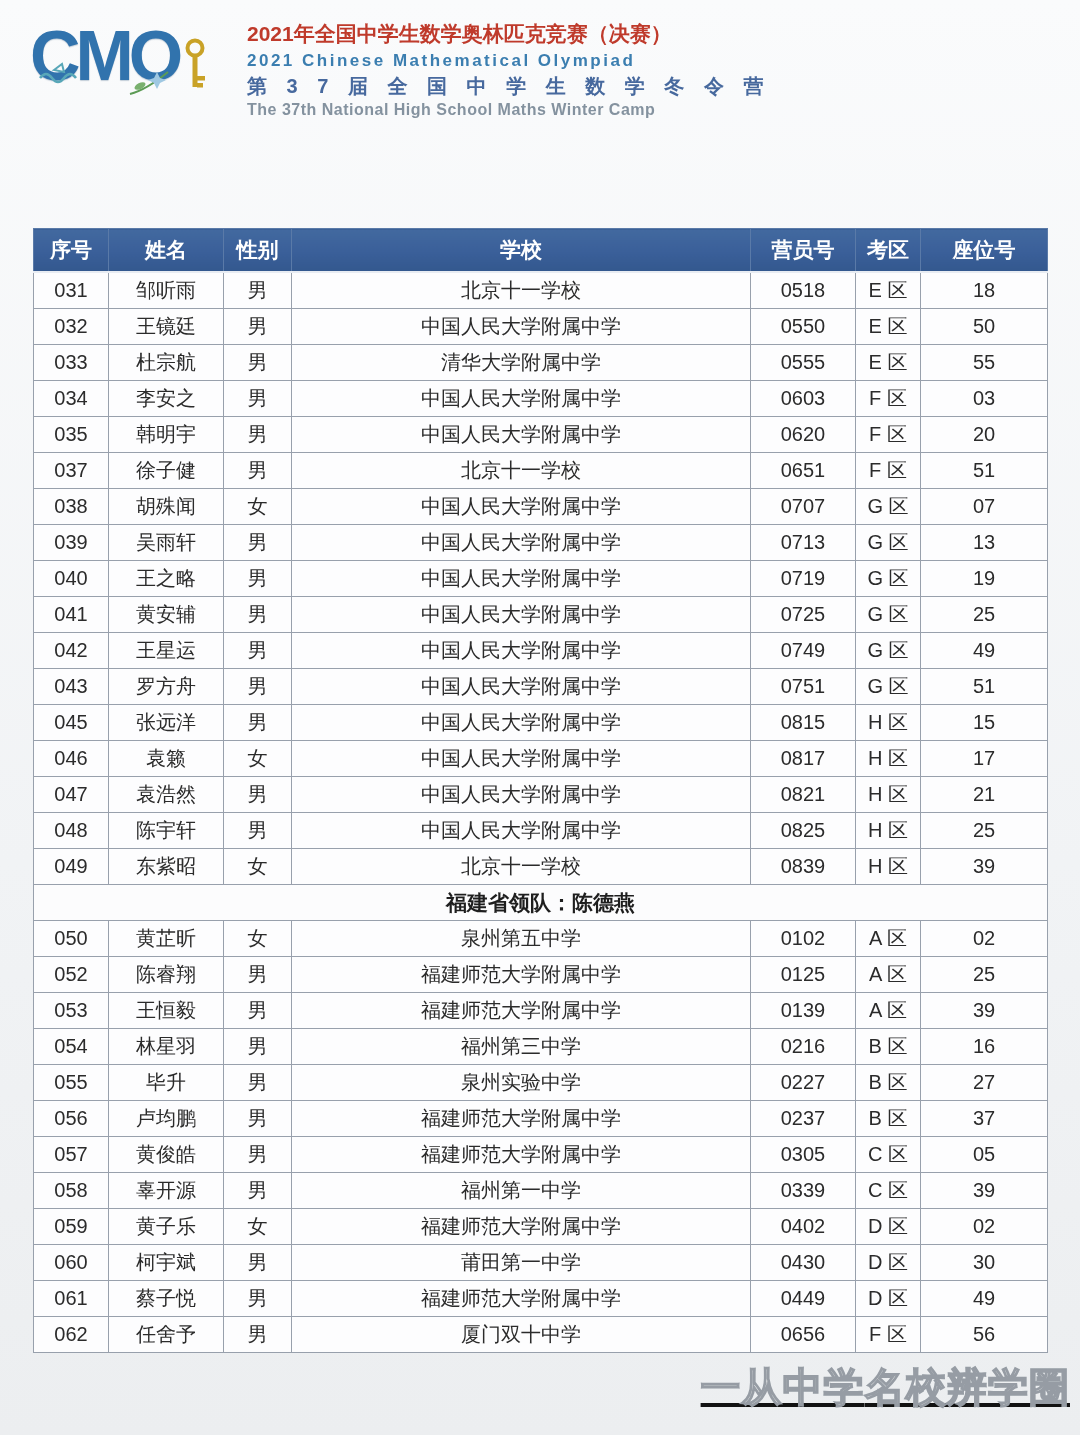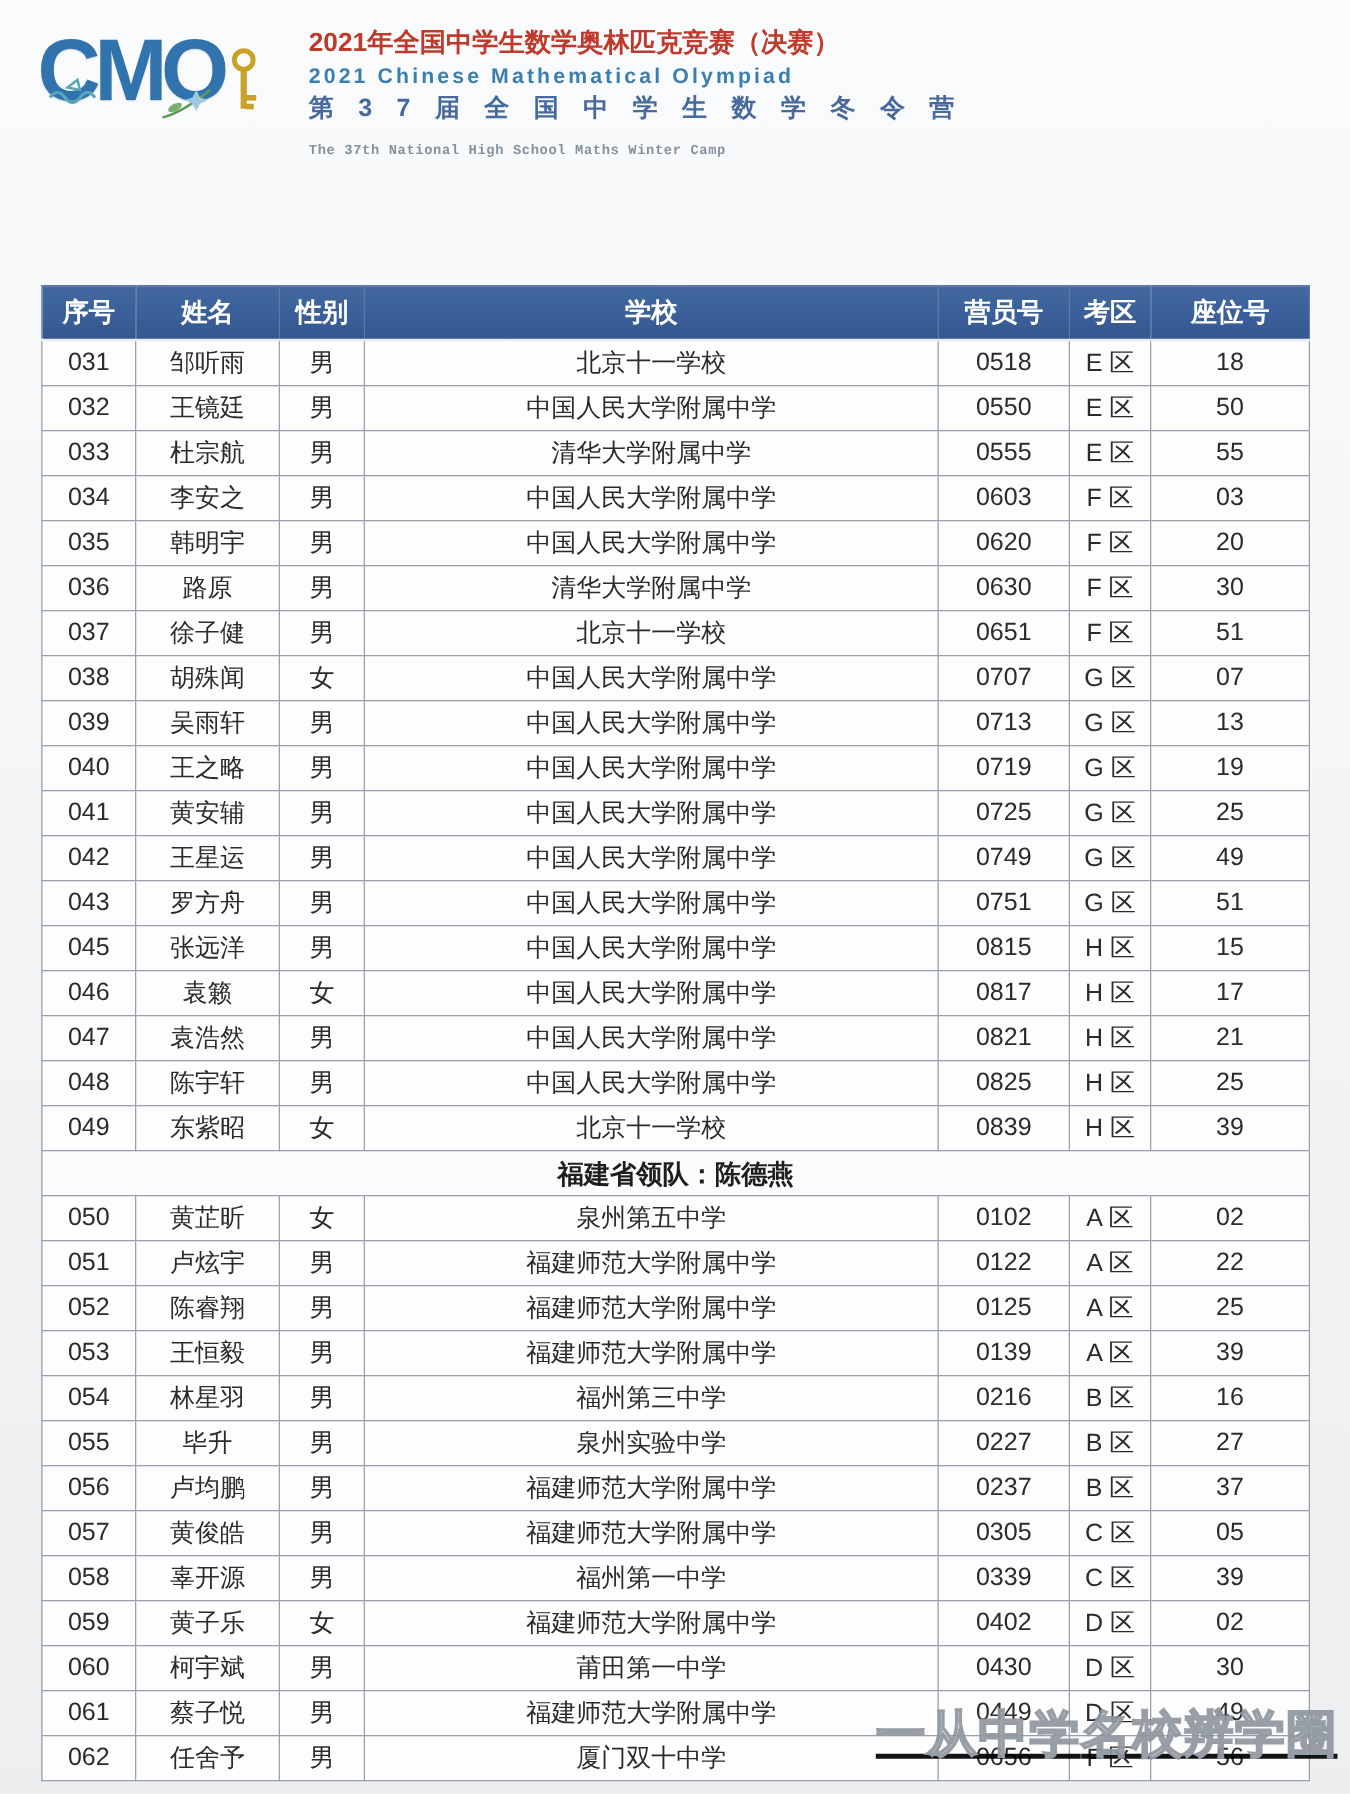--- a/index.html
+++ b/index.html
@@ -12,21 +12,21 @@
   .cmo-wrap { position:relative; width:205px; height:92px; }
   .cmo { font-size:70px; line-height:88px; font-weight:bold; letter-spacing:-5px;
          color:#3173ad; text-shadow:0 1px 1px rgba(30,70,110,.25); }
   .cmo-key { position:absolute; top:26px; left:152px; }
   .cmo-wave { position:absolute; top:48px; left:8px; }
   .cmo-sprig { position:absolute; top:52px; left:96px; }
   .logo-text { margin-left:12px; padding-top:8px; white-space:nowrap; }
   .t1 { font-size:21px; font-weight:bold; color:#bf3a2b; }
   .t2 { font-size:17px; font-weight:bold; color:#3b7eb0; letter-spacing:2.5px; margin-top:3px; }
   .t3 { font-size:20px; font-weight:bold; color:#47699e; letter-spacing:7px; margin-top:2px; }
-  .t4 { font-size:11px; font-weight:bold; color:#84929f; letter-spacing:.5px; margin-top:15px;font-family:Liberation Mono, monospace; }
+  .t4 { font-size:16px; font-weight:bold; color:#84929f; letter-spacing:.5px; margin-top:1px; }
 
   
   .table-wrap { position:absolute; top:228px; left:33px; width:1014px; }
   table { border-collapse:collapse; table-layout:fixed; width:100%; }
   th { height:40px; background:linear-gradient(180deg,#42699f 0%,#3a5f99 55%,#33588e 100%);
        color:#ffffff; font-size:21px; font-weight:bold; text-align:center;
        border:1px solid #5a7aa8; border-bottom:2px solid #e8ecf2;margin-top:30px; }
   td { height:33px; background:#fdfdfe; font-size:20px; color:#2b2b2b; text-align:center;
        border:1px solid #98a0ac; overflow:hidden; white-space:nowrap; }
   .section-cell { font-weight:bold; font-size:21px; color:#1e1e1e; background:#fcfcfd; }
@@ -131,29 +131,20 @@
           <tr>
             <td>035</td>
             <td>韩明宇</td>
             <td>男</td>
             <td>中国人民大学附属中学</td>
             <td>0620</td>
             <td>F 区</td>
             <td>20</td>
           </tr>
           <tr>
-            <td>036</td>
-            <td>路原</td>
-            <td>男</td>
-            <td>清华大学附属中学</td>
-            <td>0630</td>
-            <td>F 区</td>
-            <td>30</td>
-          </tr>
-          <tr>
             <td>037</td>
             <td>徐子健</td>
             <td>男</td>
             <td>北京十一学校</td>
             <td>0651</td>
             <td>F 区</td>
             <td>51</td>
           </tr>
           <tr>
             <td>038</td>
@@ -258,29 +249,20 @@
             <td colspan="7" class="section-cell">福建省领队：陈德燕</td>
           </tr>
           <tr>
             <td>050</td>
             <td>黄芷昕</td>
             <td>女</td>
             <td>泉州第五中学</td>
             <td>0102</td>
             <td>A 区</td>
             <td>02</td>
-          </tr>
-          <tr>
-            <td>051</td>
-            <td>卢炫宇</td>
-            <td>男</td>
-            <td>福建师范大学附属中学</td>
-            <td>0122</td>
-            <td>A 区</td>
-            <td>22</td>
           </tr>
           <tr>
             <td>052</td>
             <td>陈睿翔</td>
             <td>男</td>
             <td>福建师范大学附属中学</td>
             <td>0125</td>
             <td>A 区</td>
             <td>25</td>
           </tr>

